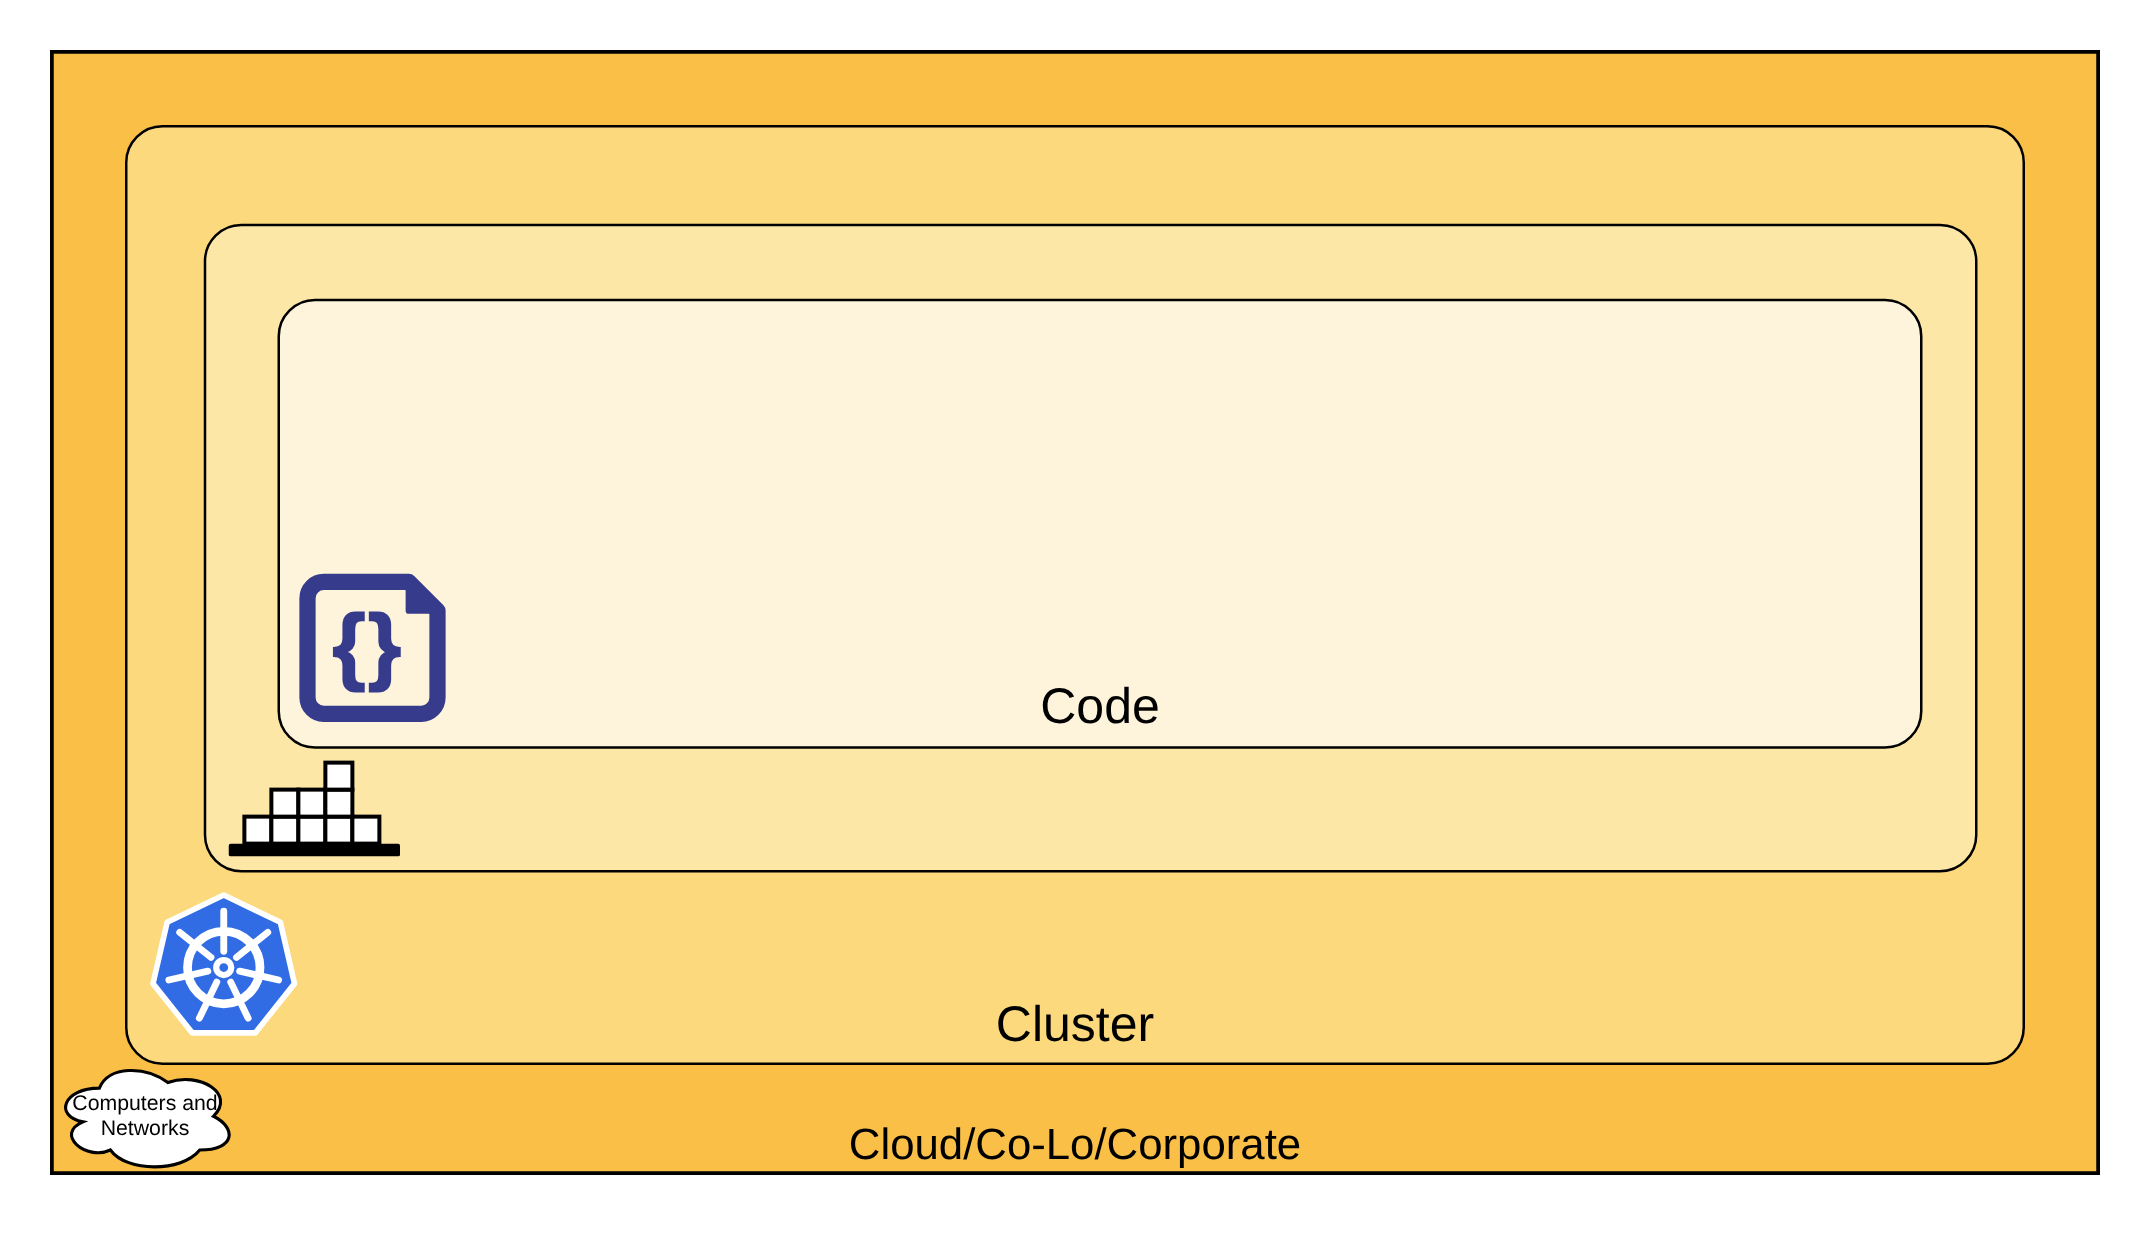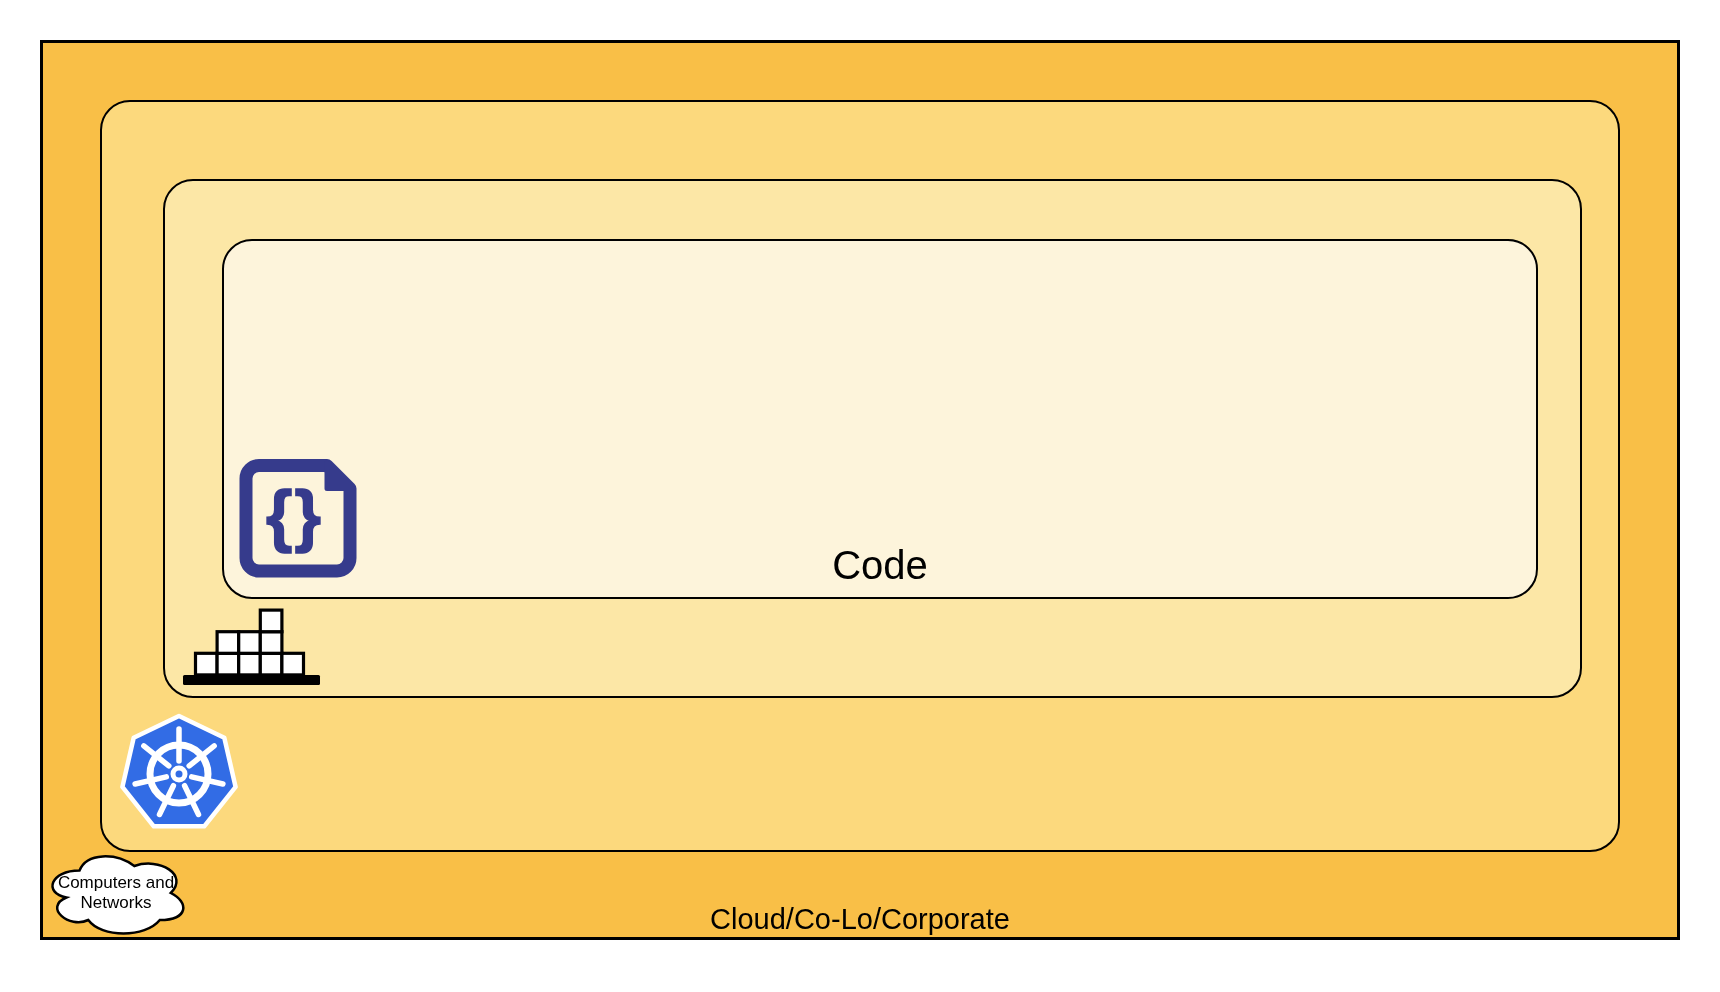--- a/index.html
+++ b/index.html
@@ -7,21 +7,21 @@
   .canvas { position:relative; width:1720px; height:992px; background:#ffffff; overflow:hidden; }
   .box { position:absolute; box-sizing:border-box; border:2px solid #000; border-radius:30px; }
   .dc-box { left:40px; top:40px; width:1640px; height:900px;
             border-width:3px; border-radius:0; background:#F9BF47; }
   .cluster-box { left:57px; top:57px; width:1520px; height:752px; background:#FCD97D; }
   .container-box { left:61px; top:77px; width:1419px; height:519px; background:#FCE7A6; }
   .code-box { left:57px; top:58px; width:1316px; height:360px; background:#FDF4DB; }
   .label { position:absolute; left:0; right:0; text-align:center; color:#000; }
   .layer-label { font-size:40px; line-height:1; bottom:10px;margin-top:15px; }
   .code-box .layer-label { bottom:12px; }
-  .dc-label { font-size:29px; line-height:1.16; bottom:0px; }
+  .dc-label { font-size:35px; line-height:1.16; bottom:0px; }
   .icon { position:absolute; }
   .code-icon { left:13px; top:215px; width:120px; height:122px; }
   .container-icon { left:10px; top:426px; width:150px; height:80px; }
   .k8s-icon { left:14px; top:608px; width:126px; height:128px; }
   .cloud-icon { left:0px; top:805px; width:146px; height:90px; }
   .cloud-text { font-size:17px; fill:#000; }
 </style>
 </head>
 <body>
 
@@ -66,20 +66,21 @@
           <line x1="75.7" y1="66.9" x2="106.9" y2="74"></line>
           <line x1="68.6" y1="75.7" x2="82.5" y2="104.5"></line>
           <line x1="57.4" y1="75.7" x2="43.5" y2="104.5"></line>
           <line x1="50.3" y1="66.9" x2="19.1" y2="74"></line>
           <line x1="52.8" y1="55.9" x2="27.8" y2="35.9"></line>
         </g>
         <circle cx="63" cy="64" r="29" fill="none" stroke="#FFFFFF" stroke-width="7"></circle>
         <circle cx="63" cy="64" r="8.5" fill="#FFFFFF"></circle>
         <circle cx="63" cy="64" r="3.5" fill="#326CE5"></circle>
       </svg>
+      <div class="label layer-label">Cluster</div>
     </div>
 
     <svg class="icon cloud-icon" viewBox="0 0 146 90">
       <path d="M 36.5 22.5
                C 7.3 22.5 0 45 23.4 49.5
                C 0 59.4 26.3 81 45.3 72
                C 58.4 90 102.2 90 116.8 72
                C 146 72 146 54 127.8 45
                C 146 27 116.8 9 91.3 18
                C 73 4.5 43.8 4.5 36.5 22.5 Z" fill="#FFFFFF" stroke="#000" stroke-width="2.5"></path>

